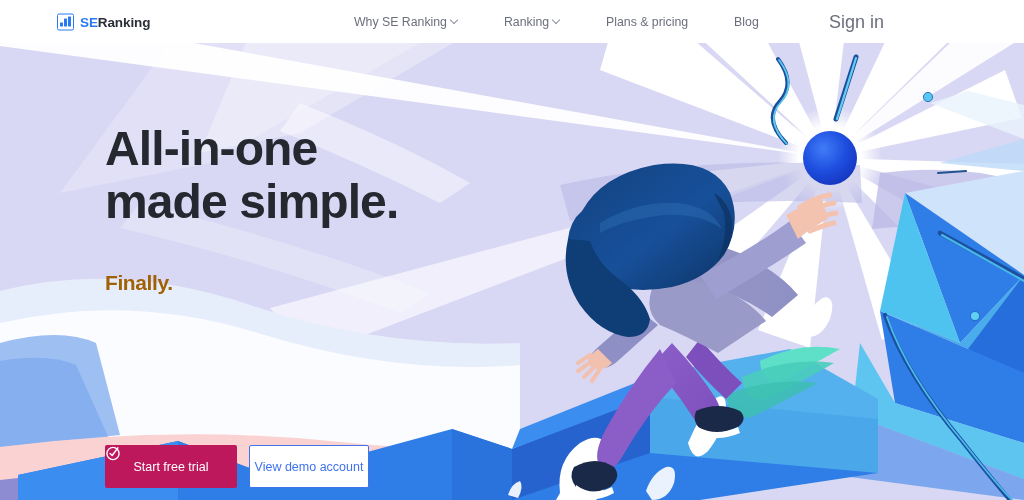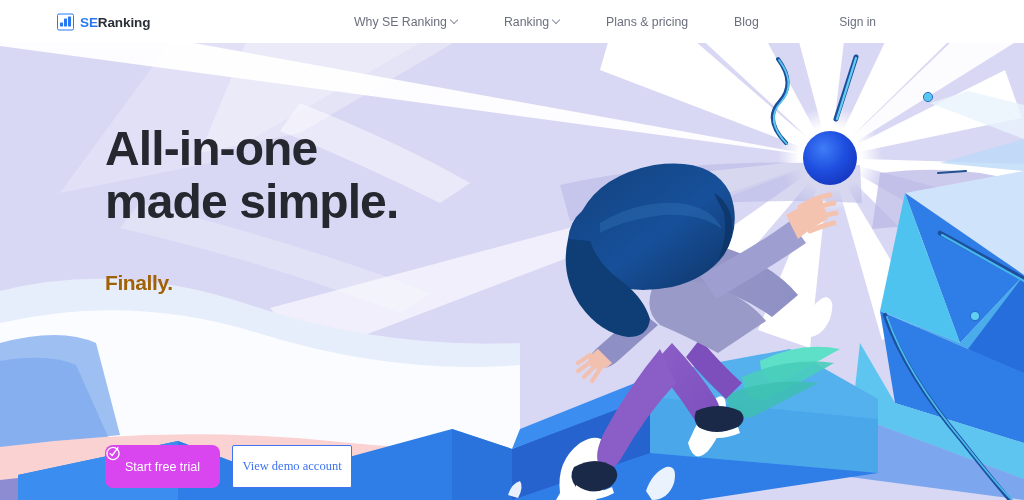--- a/index.html
+++ b/index.html
@@ -46,22 +46,22 @@
   .nav-item:nth-child(1){ margin-right:31px; }
   .nav-item:nth-child(2){ margin-right:31px; }
   .nav-item:nth-child(3){ margin-right:31px; }
   .caret{ display:inline-block; width:7px; height:7px; position:relative; top:-1px; }
   .caret:after{
     content:""; position:absolute; left:0; top:0;
     width:5px; height:5px; border-right:1.2px solid #8d91a0; border-bottom:1.2px solid #8d91a0;
     transform:rotate(45deg);
   }
   .signin{
-    position:absolute; right:148px; top:50%; transform:translateY(-50%);
-    font-size:12px; color:#6b6f7d; text-decoration:none; white-space:nowrap; cursor:pointer;
+    position:absolute; right:140px; top:50%; transform:translateY(-50%);
+    font-size:18px; color:#6b6f7d; text-decoration:none; white-space:nowrap; cursor:pointer;
   }
   .trial-btn{
     position:absolute; right:18px; top:7px;
     width:84px; height:29px; background:#2e8bf5; border:0; border-radius:2px;
     color:#fff; font-size:12px; font-family:inherit; cursor:pointer;
     display:flex; align-items:center; justify-content:center; white-space:nowrap;
   }
 
   
   .hero{
@@ -76,28 +76,28 @@
     letter-spacing:-.9px;
   }
   .headline span{ display:block; }
   .finally{
     margin-top:43px; font-size:21px; font-weight:600; color:#a16207;
     letter-spacing:-.4px;
   }
 
   .cta{ position:absolute; left:105px; top:402px; display:flex; gap:12px; z-index:20; }
   .btn-primary{
-    width:115px; height:43px; background:#d946ef; border:0; border-radius:8px;
+    width:132px; height:43px; background:#be185d; border:0; border-radius:2px;
     display:flex; align-items:center; justify-content:center; gap:8px;
     color:#fff; font-size:12.5px; font-family:inherit; cursor:pointer; white-space:nowrap;
   }
   .btn-secondary{
     width:120px; height:43px; background:#fff; border:1px solid #3f73ef; border-radius:2px;
     display:flex; align-items:center; justify-content:center;
-    color:#3f73ef; font-size:12.5px; font-family:Liberation Serif, serif; cursor:pointer; white-space:nowrap;
+    color:#3f73ef; font-size:12.5px; font-family:Liberation Sans, sans-serif; cursor:pointer; white-space:nowrap;
   }
   .check-icon{ width:16px; height:16px; flex:0 0 16px; display:block; }
 </style>
 </head>
 <body>
 
 <header class="header">
 
   <a class="logo" href="#">
     <span class="logo-mark">

